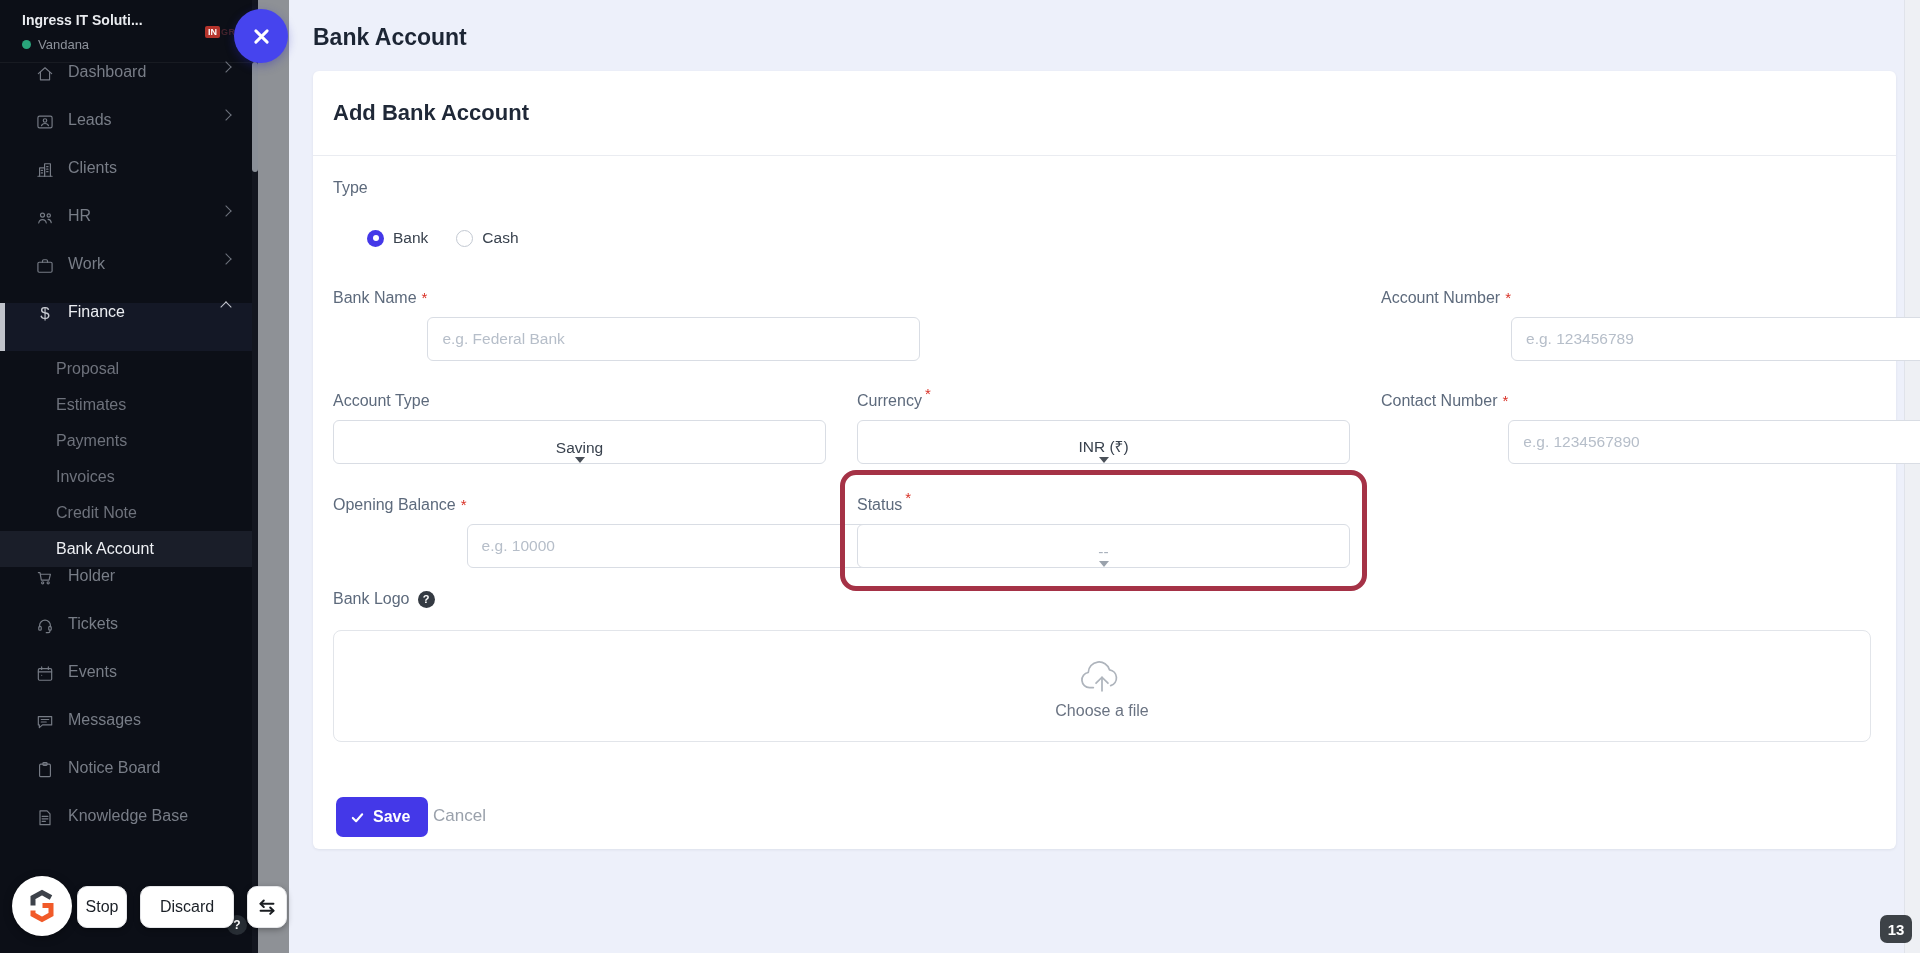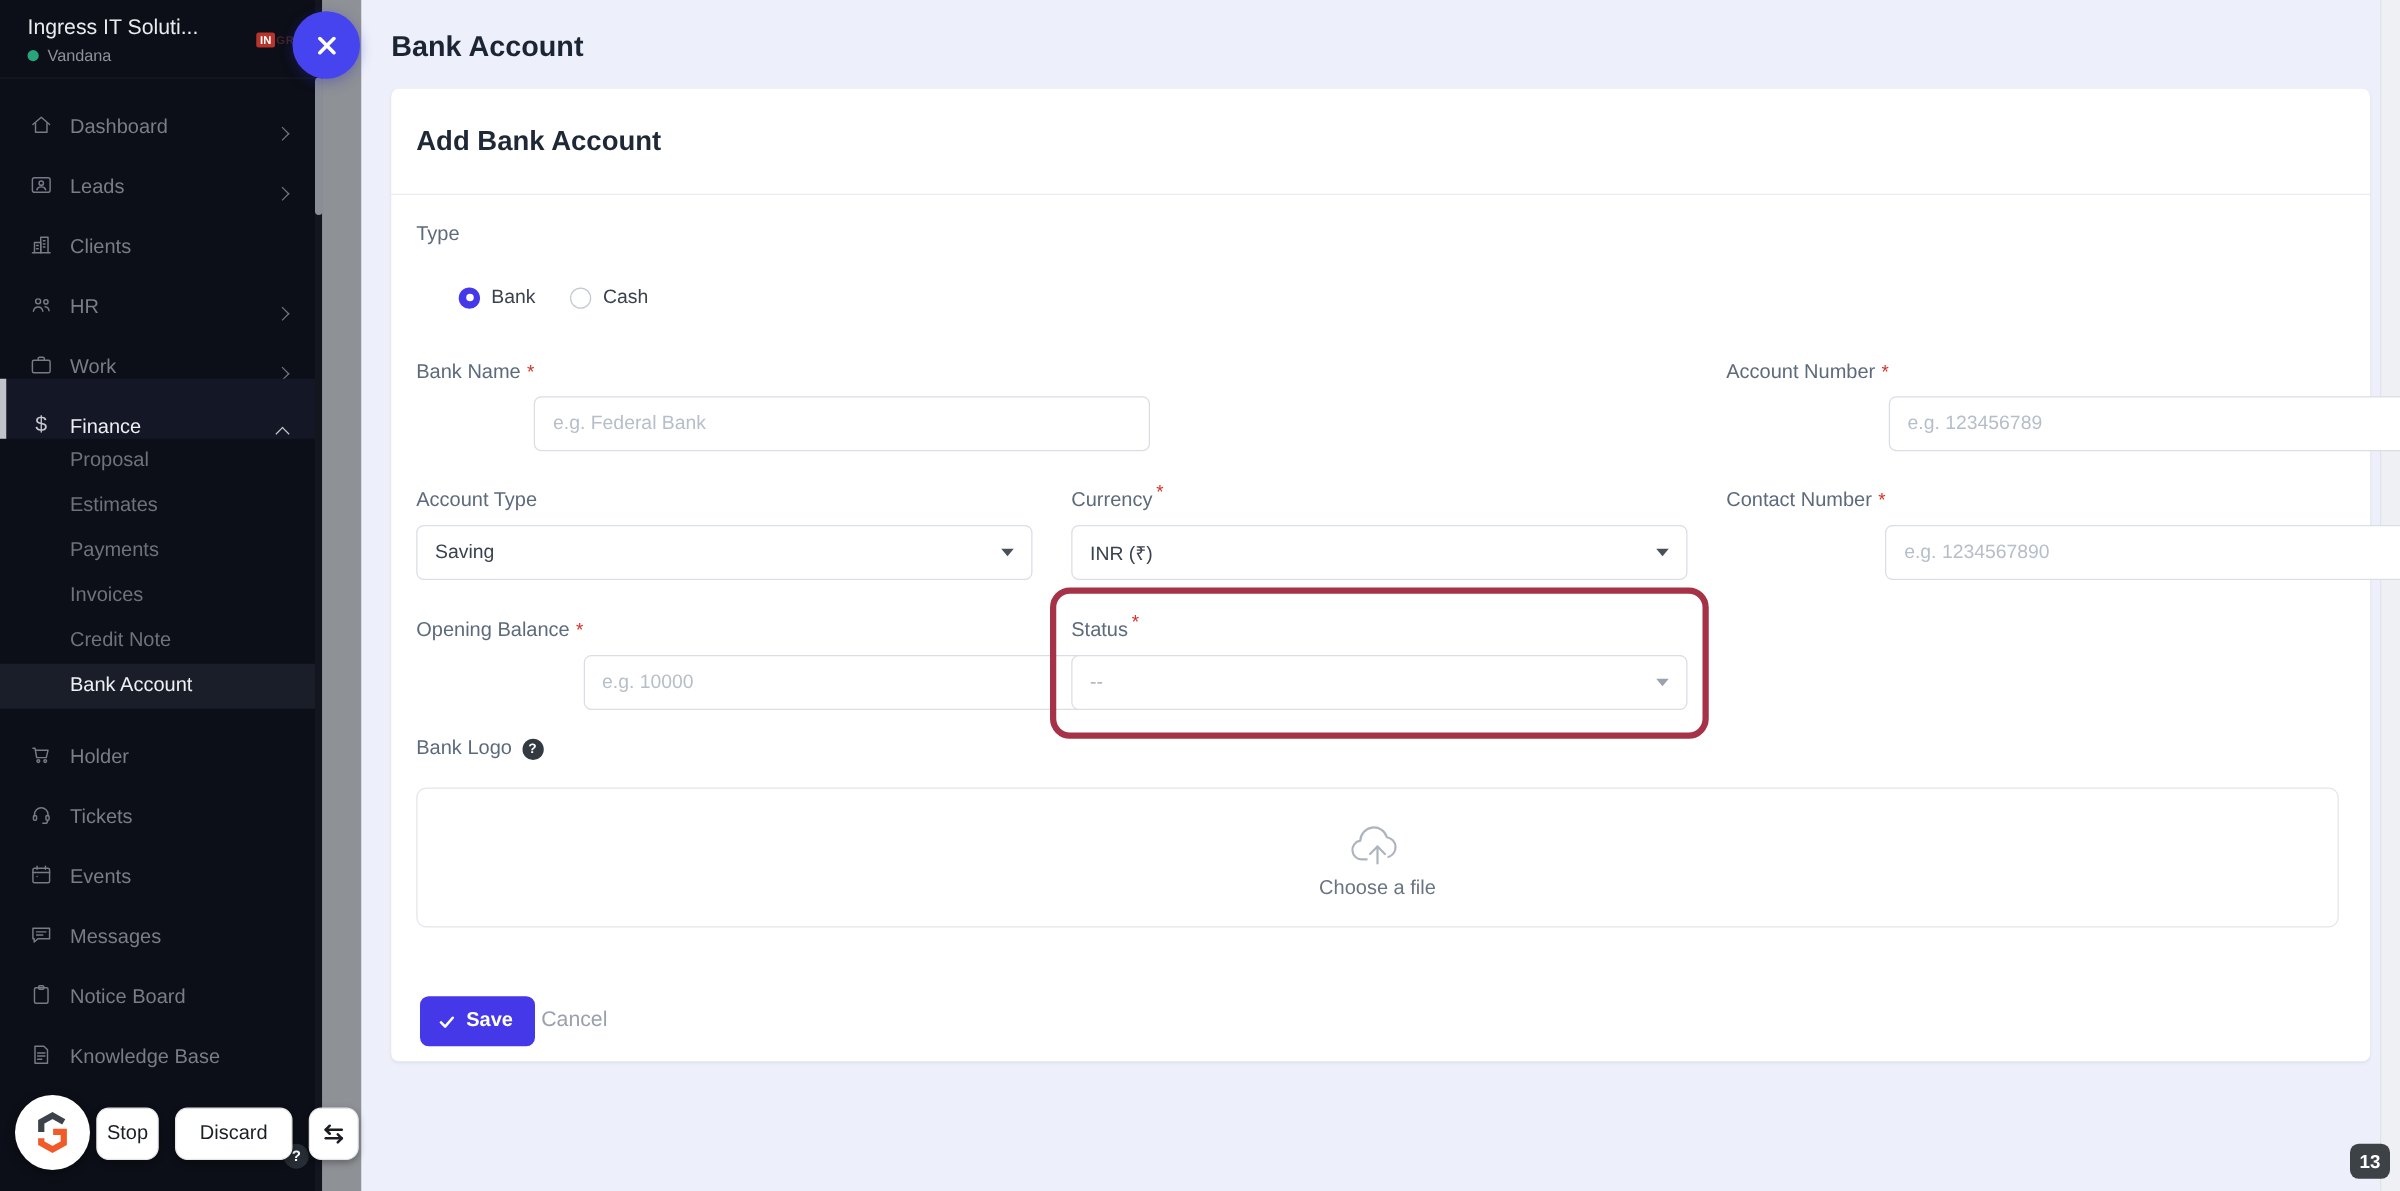--- a/index.html
+++ b/index.html
@@ -4,30 +4,30 @@
 <style>
   * { margin:0; padding:0; box-sizing:border-box; }
   html,body { width:1920px; height:953px; overflow:hidden; background:#edf0fa;
               font-family:"Liberation Sans", sans-serif; }
   .abs { position:absolute; }
   #stage { position:relative; width:1920px; height:953px; }
 
   
   #sidebar { left:0; top:0; width:252px; height:953px; background:#0c0f17; z-index:5; }
   .sb-header { position:relative; height:63px; border-bottom:1px solid rgba(255,255,255,.05); }
-  .company { position:absolute; left:22px; top:12px; color:#e9ebef; font-size:17px; font-weight:400;
+  .company { position:absolute; left:22px; top:12px; color:#e9ebef; font-size:14px; font-weight:700;
              white-space:nowrap; max-width:165px; overflow:hidden; }
   .userline { position:absolute; left:22px; top:37px; display:flex; align-items:center; gap:7px; }
   .udot { width:9px; height:9px; border-radius:50%; background:#29a57b; }
   .uname { color:#8d929b; font-size:13px; }
   .wm { position:absolute; left:205px; top:26px; display:flex; align-items:center; gap:1px; }
   .wm-in { background:#b5342c; color:#fff; font-size:9px; font-weight:700; padding:1px 3px; border-radius:2px; }
   .wm-rest { color:#45232c; font-size:9px; font-weight:700; letter-spacing:.5px; }
 
-  .nav-item { position:relative; height:48px; display:flex; align-items:flex-end; color:#787d87; cursor:pointer; }
+  .nav-item { position:relative; height:48px; display:flex; align-items:flex-start; color:#787d87; cursor:pointer;padding-left:12px; }
   .nav-item .ic { width:22px; height:22px; margin-left:22px; display:flex; align-items:center; justify-content:center; color:#767b85; }
   .nav-item .lbl { margin-left:12px; font-size:16px; }
   .nav-item .chev { position:absolute; right:22px; width:8px; height:8px;
                     border-right:1.6px solid #6f747e; border-bottom:1.6px solid #6f747e;
                     transform:rotate(-45deg); }
   .nav-item.active { background:#141826; color:#eceef2; }
   .nav-item.active .ic { color:#c6c9d0; }
   .nav-item.active .lbl { color:#eceef2; }
   .nav-item.active .chev { transform:rotate(-135deg); border-color:#c6c9d0; }
   .nav-item.active::before { content:""; position:absolute; left:0; top:0; width:5px; height:100%; background:#c0c3ca; }
@@ -71,21 +71,21 @@
   .radio.off { border:1.6px solid #c3c9d2; background:#fff; }
   .radio-text { font-size:15.5px; color:#39424e; }
 
   .field { position:absolute; width:493px; }
   .c1 { left:20px; } .c2 { left:544px; } .c3 { left:1068px; }
   .txt-input, .sel {
      position:absolute; top:28px; width:493px; height:44px; border:1px solid #d9dde4; border-radius:6px;
      background:#fff; font-size:15.5px; padding:0 14px; color:#39424e;
      font-family:"Liberation Sans", sans-serif; }
   .txt-input::placeholder { color:#b6bec9; opacity:1; }
-  .sel { display:flex; align-items:center; justify-content:space-between; cursor:pointer; }
+  .sel { display:flex; align-items:center; justify-content:flex-end; cursor:pointer;flex-direction:column; }
   .sel .caret { width:0; height:0; border-left:5px solid transparent; border-right:5px solid transparent;
                 border-top:6px solid #4a5058; }
   .sel .caret.dim { border-top-color:#9aa2ac; }
   .sel .val.dim { color:#aab2bd; }
 
   #row1 { top:218px; } #row2 { top:321px; } #row3 { top:425px; }
   .frow { position:absolute; left:0; width:1583px; height:80px; }
 
   #ring { left:527px; top:399px; width:527px; height:121px; border:5px solid #a53246;
           border-radius:16px; z-index:10; pointer-events:none; }

